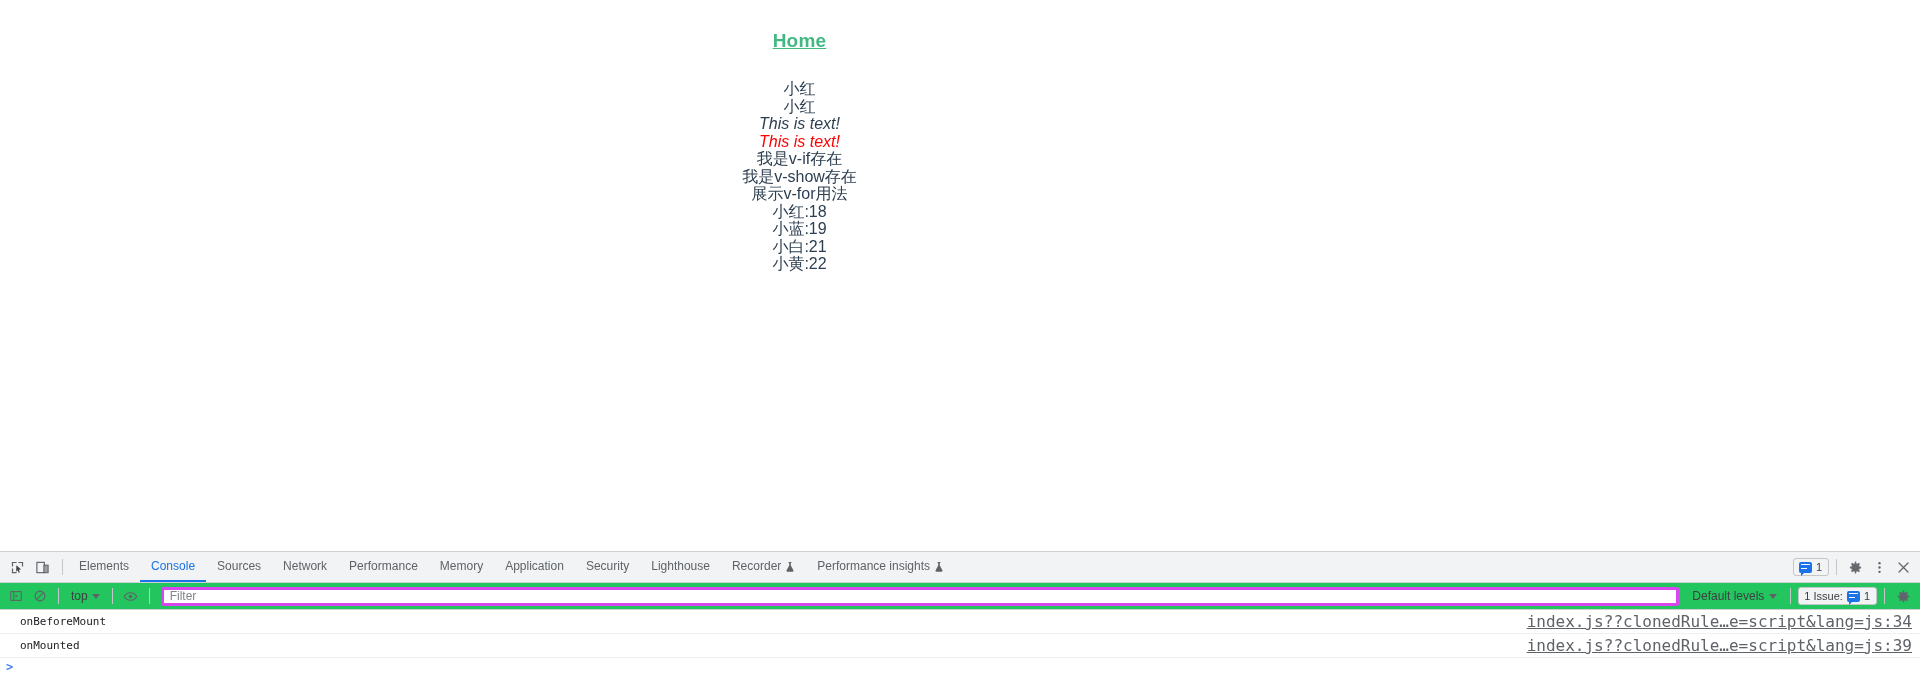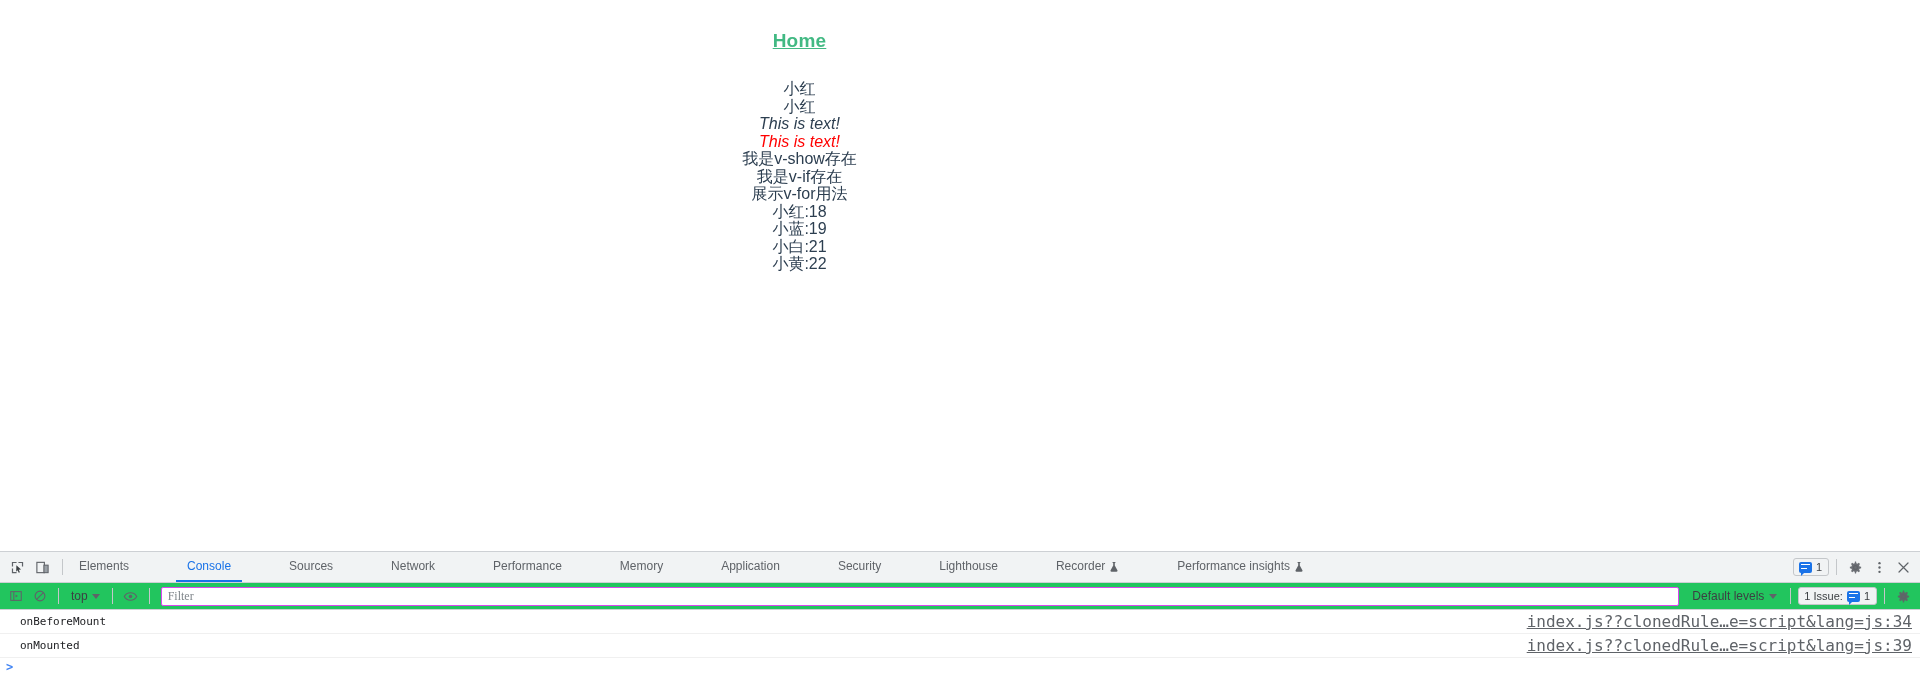--- a/index.html
+++ b/index.html
@@ -147,21 +147,20 @@
     background: #c4c7ca;
     align-self: center;
     margin: 0 5px;
   }
 
   .dt-tabs {
     display: flex;
     align-items: center;
     flex: 1;
     overflow: hidden;
-    gap: 36px;
   }
 
   .dt-tab {
     display: flex;
     align-items: center;
     gap: 4px;
     padding: 0 11px;
     font-size: 12px;
     color: #5f6368;
     cursor: pointer;
@@ -272,29 +271,29 @@
     width: 0; height: 0;
     border-left: 4px solid transparent;
     border-right: 4px solid transparent;
     border-top: 5px solid #5f6368;
     display: inline-block;
   }
 
   .filter-input {
     flex: 1;
     height: 19px;
-    border: 1px solid #d946ef;
+    border: 3px solid #d946ef;
     border-radius: 2px;
     background: #ffffff;
     font-size: 12px;
     color: #3c4043;
     padding: 0 6px;
     margin: 0 5px 0 4px;
     box-sizing: border-box;
-    font-family: Liberation Serif, serif;
+    font-family: Liberation Sans, sans-serif;
     outline: none;
     min-width: 0;
   }
   .filter-input::placeholder { color: #80868b; }
 
   .levels-select {
     display: flex;
     align-items: center;
     gap: 5px;
     font-size: 12px;
@@ -374,22 +373,22 @@
 
       <div class="nav-bar">
         <a class="nav-link">Home</a>
       </div>
 
       <div class="content-block">
         <div class="text-line">小红</div>
         <div class="text-line">小红</div>
         <div class="text-italic">This is text!</div>
         <div class="text-italic-red">This is text!</div>
+        <div class="text-line">我是v-if存在</div>
         <div class="text-line">我是v-show存在</div>
-        <div class="text-line">我是v-if存在</div>
         <div class="vfor-title">展示v-for用法</div>
 
         <ul class="vfor-list">
           <li>小红:18</li>
           <li>小蓝:19</li>
           <li>小白:21</li>
           <li>小黄:22</li>
         </ul>
       </div>
 

